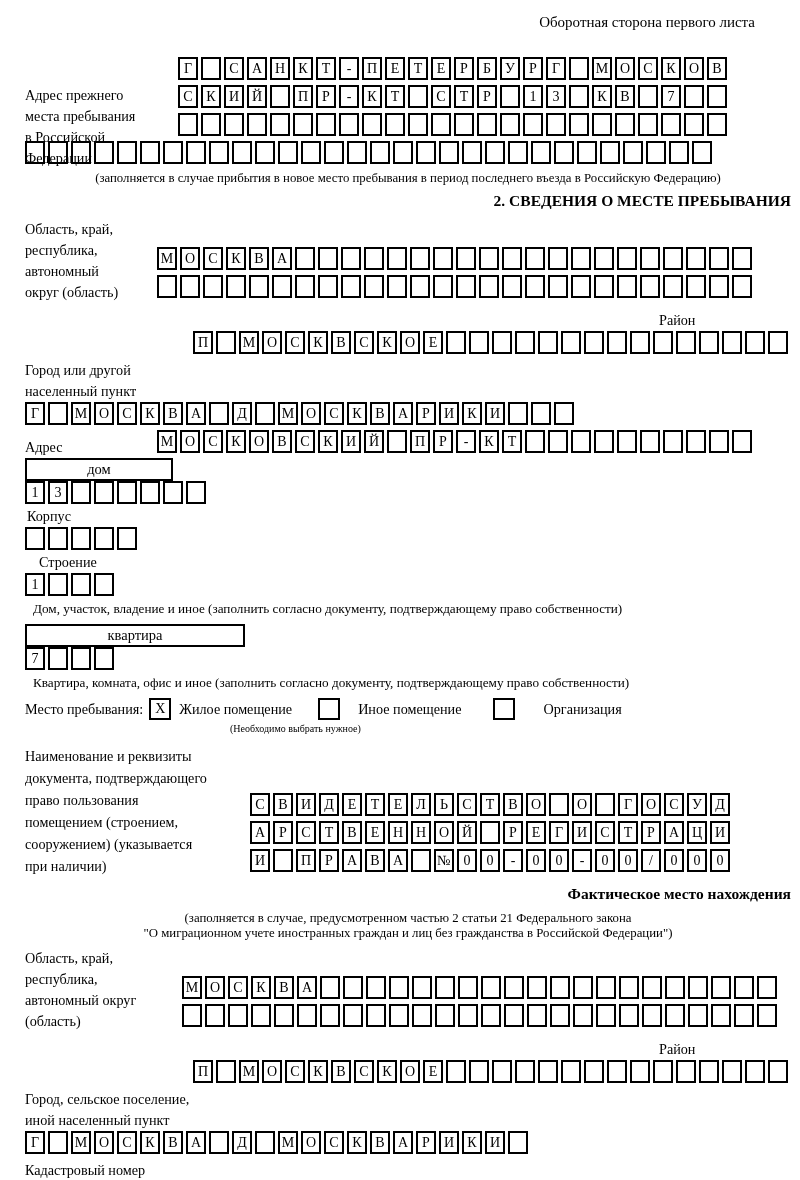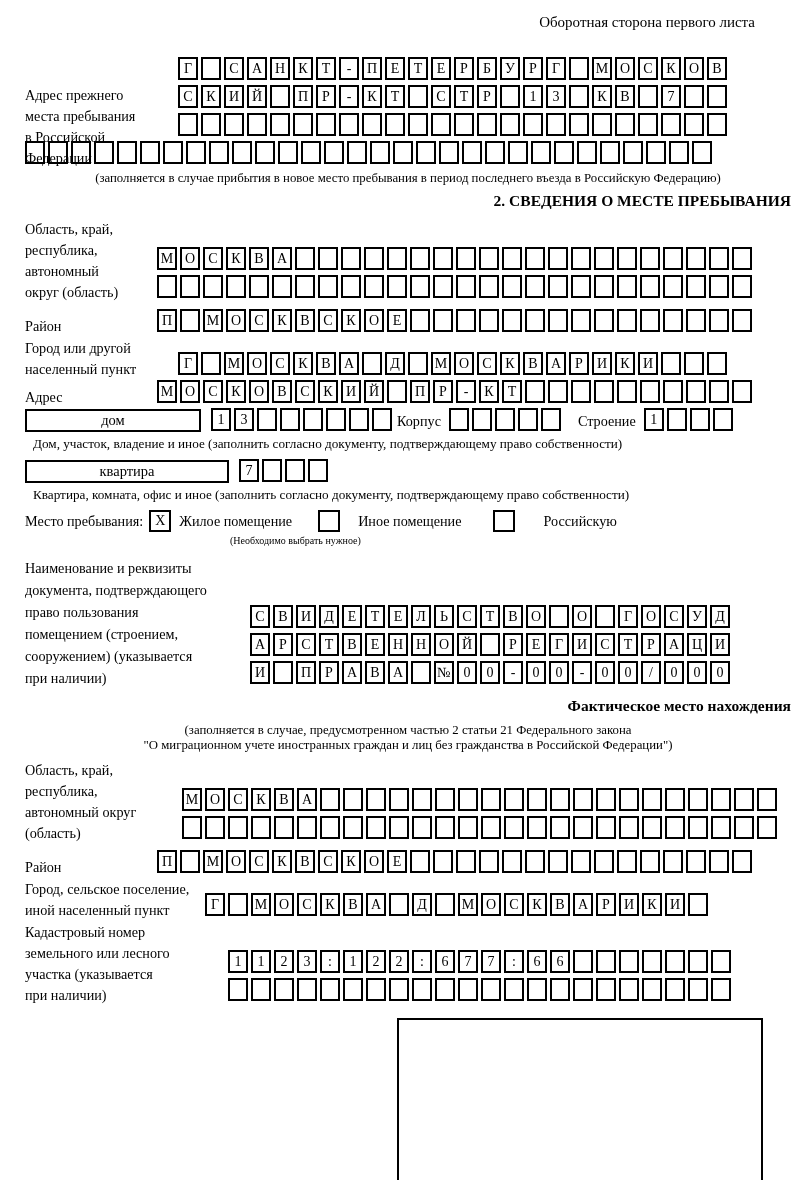--- a/index.html
+++ b/index.html
@@ -7,21 +7,21 @@
   body {
     width:800px; height:1180px;
     font-family:"Liberation Serif","DejaVu Serif",serif;
     color:#000;
   }
   .page { position:relative; width:800px; height:1180px; padding:14px 9px 0 25px; overflow:hidden; }
 
   .hdr { text-align:right; font-size:15px; padding-right:36px; margin-bottom:26px; }
 
   .row-flex { display:flex; align-items:flex-end; }
-  .row-flex.vcenter { align-items:flex-end; }
+  .row-flex.vcenter { align-items:flex-start;flex-direction:column; }
   .label { font-size:14.2px; line-height:21px; white-space:pre-line; flex-shrink:0; padding-top:1px; }
   .lw153 { width:153px; } .lw132 { width:132px; } .lw225 { width:225px; }
   .lw157 { width:157px; } .lw203 { width:203px; }
 
   .boxrow { white-space:nowrap; height:24px; margin-bottom:4px; }
   .cell {
     display:inline-block; width:20px; height:23px; border:2px solid #000;
     margin-right:3px; text-align:center; font-size:14px; line-height:19px;
     vertical-align:top; overflow:hidden;
   }
@@ -36,21 +36,21 @@
   .chk {
     display:inline-block; width:22px; height:22px; border:2px solid #000;
     text-align:center; font-size:14px; line-height:18px; vertical-align:middle;
   }
   .stay-row { display:flex; align-items:center; font-size:14.2px; margin-top:6px; }
   .stay-note { font-size:10px; margin:3px 0 10px 205px; }
 
   .stamp-wrap { margin-left:372px; width:366px; margin-top:12px; }
   .stamp-box { width:366px; height:172px; border:2px solid #000; }
 
-  .mb4 { margin-bottom:4px; } .mt6 { margin-top:6px; }
+  .mb4 { margin-bottom:4px; } .mt6 { margin-top:6px;flex-direction:column; }
 </style>
 </head>
 <body>
 
 <div class="page">
 
   <div class="hdr">Оборотная сторона первого листа</div>
 
   <div class="row-flex">
     <div class="label lw153">Адрес прежнего
@@ -89,45 +89,45 @@
 населенный пункт</div>
     <div class="boxrow"><span class="cell">Г</span><span class="cell"></span><span class="cell">М</span><span class="cell">О</span><span class="cell">С</span><span class="cell">К</span><span class="cell">В</span><span class="cell">А</span><span class="cell"></span><span class="cell">Д</span><span class="cell"></span><span class="cell">М</span><span class="cell">О</span><span class="cell">С</span><span class="cell">К</span><span class="cell">В</span><span class="cell">А</span><span class="cell">Р</span><span class="cell">И</span><span class="cell">К</span><span class="cell">И</span><span class="cell"></span><span class="cell"></span><span class="cell"></span></div>
   </div>
 
   <div class="row-flex">
     <div class="label lw132">Адрес</div>
     <div class="boxrow"><span class="cell">М</span><span class="cell">О</span><span class="cell">С</span><span class="cell">К</span><span class="cell">О</span><span class="cell">В</span><span class="cell">С</span><span class="cell">К</span><span class="cell">И</span><span class="cell">Й</span><span class="cell"></span><span class="cell">П</span><span class="cell">Р</span><span class="cell">-</span><span class="cell">К</span><span class="cell">Т</span><span class="cell"></span><span class="cell"></span><span class="cell"></span><span class="cell"></span><span class="cell"></span><span class="cell"></span><span class="cell"></span><span class="cell"></span><span class="cell"></span><span class="cell"></span></div>
   </div>
 
   <div class="row-flex vcenter mb4">
-    <span class="bigbox" style="width:176px">дом</span>
+    <span class="bigbox" style="width:148px">дом</span>
     <span style="width:10px"></span>
     <span class="boxrow" style="margin-bottom:0"><span class="cell">1</span><span class="cell">3</span><span class="cell"></span><span class="cell"></span><span class="cell"></span><span class="cell"></span><span class="cell"></span><span class="cell"></span></span>
     <span class="label" style="margin:0 8px 0 2px">Корпус</span>
     <span class="boxrow" style="margin-bottom:0"><span class="cell"></span><span class="cell"></span><span class="cell"></span><span class="cell"></span><span class="cell"></span></span>
     <span class="label" style="margin:0 8px 0 14px">Строение</span>
     <span class="boxrow" style="margin-bottom:0"><span class="cell">1</span><span class="cell"></span><span class="cell"></span><span class="cell"></span></span>
   </div>
   <div class="note-left">Дом, участок, владение и иное (заполнить согласно документу, подтверждающему право собственности)</div>
 
   <div class="row-flex vcenter mb4">
-    <span class="bigbox" style="width:204px">квартира</span>
+    <span class="bigbox" style="width:220px">квартира</span>
     <span style="width:10px"></span>
     <span class="boxrow" style="margin-bottom:0"><span class="cell">7</span><span class="cell"></span><span class="cell"></span><span class="cell"></span></span>
   </div>
   <div class="note-left">Квартира, комната, офис и иное (заполнить согласно документу, подтверждающему право собственности)</div>
 
   <div class="stay-row">
     <span>Место пребывания:</span>
     <span class="chk" style="margin-left:6px">X</span>
     <span style="margin-left:8px">Жилое помещение</span>
     <span class="chk" style="margin-left:26px"></span>
     <span style="margin-left:18px">Иное помещение</span>
     <span class="chk" style="margin-left:32px"></span>
-    <span style="margin-left:28px">Российскую</span>
+    <span style="margin-left:28px">Организация</span>
   </div>
   <div class="stay-note">(Необходимо выбрать нужное)</div>
 
   <div class="row-flex">
     <div class="label lw225" style="line-height:22px">Наименование и реквизиты
 документа, подтверждающего
 право пользования
 помещением (строением,
 сооружением) (указывается
 при наличии)</div>

